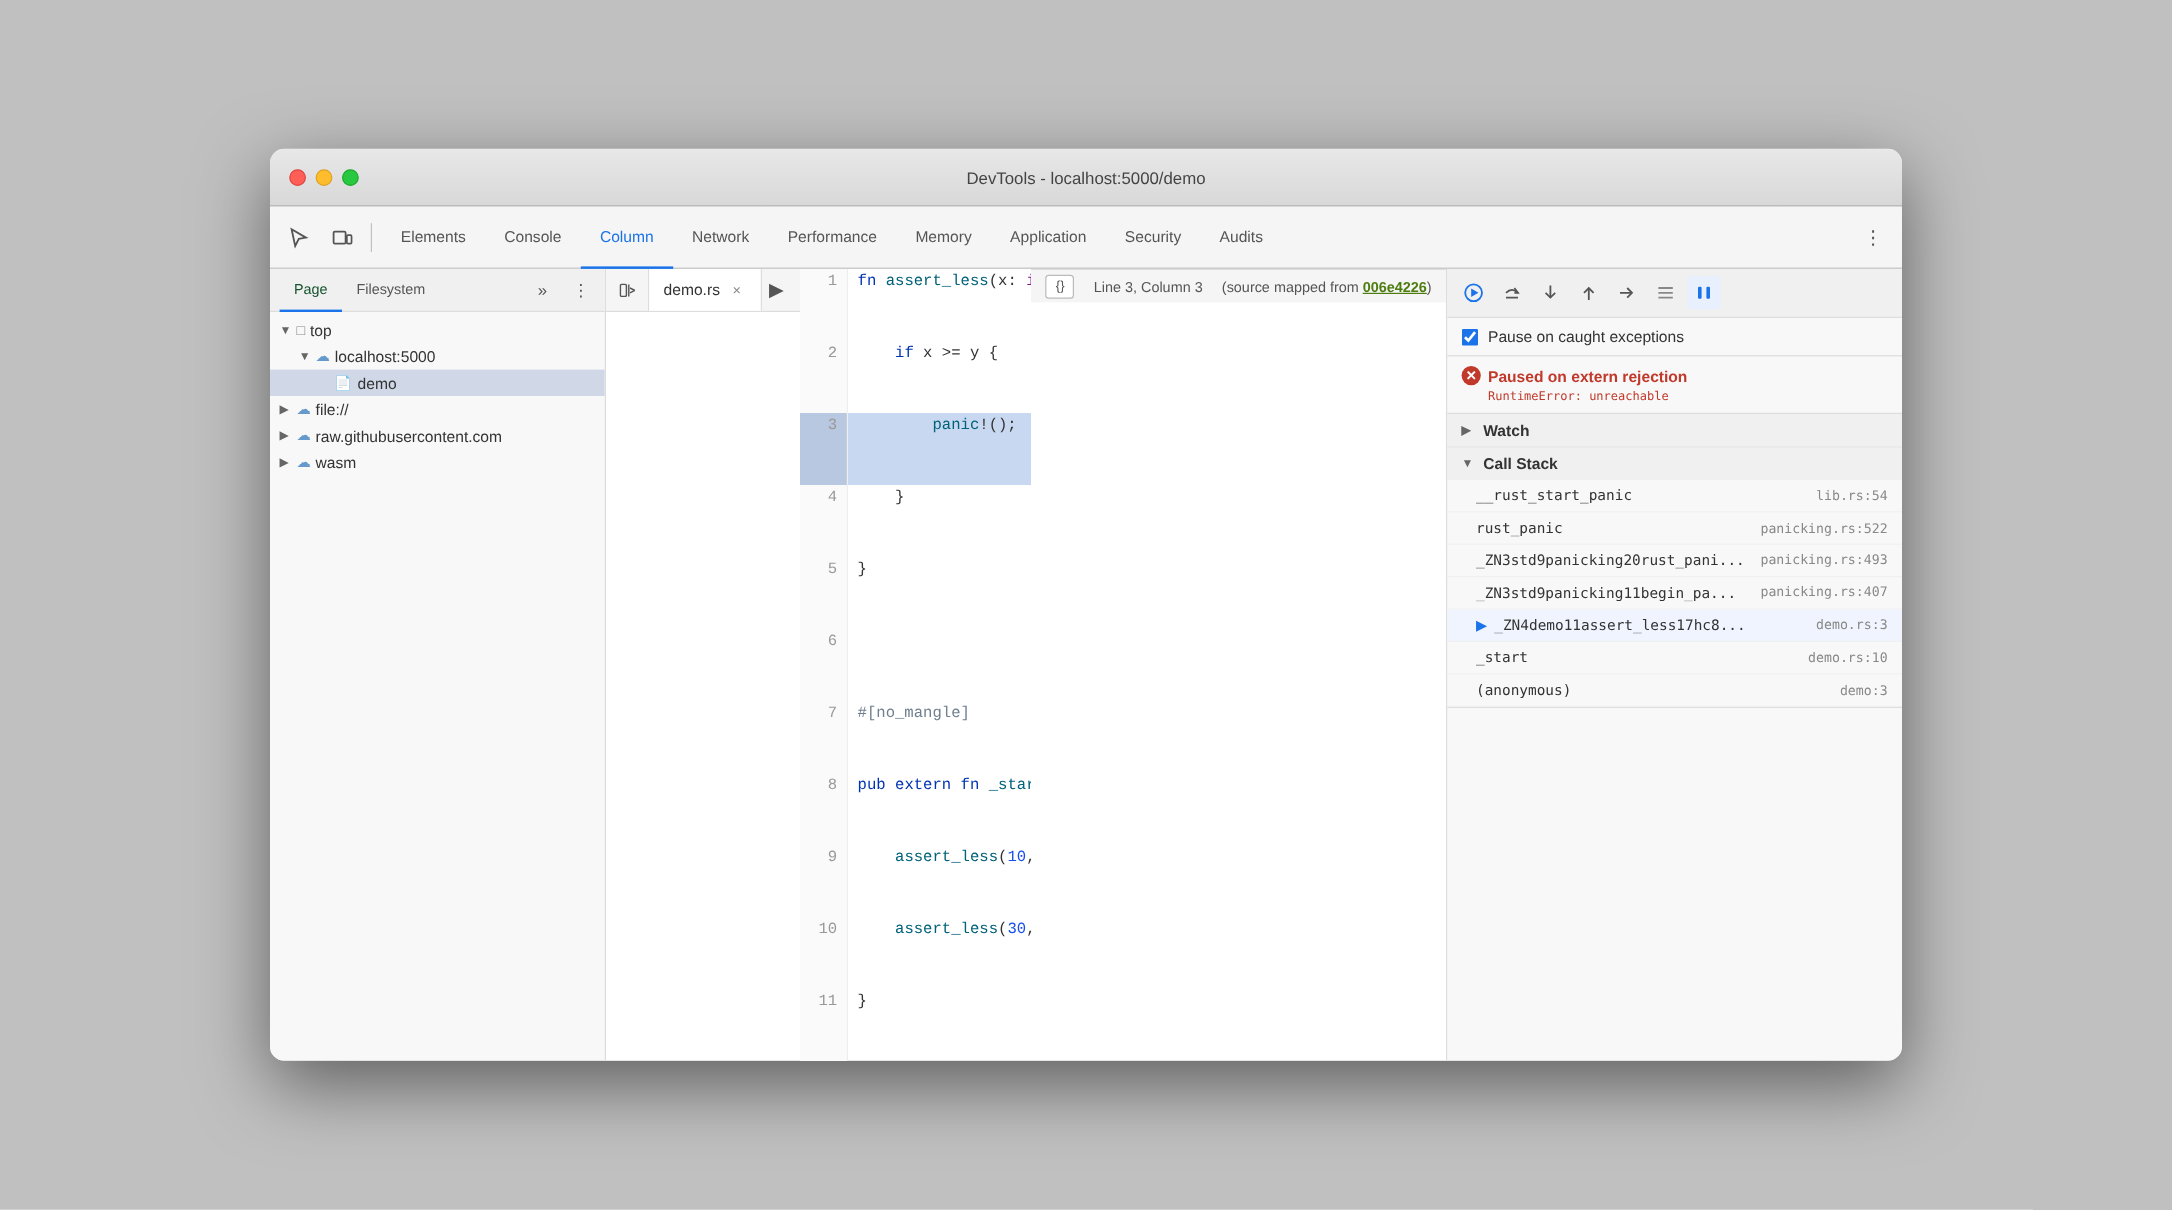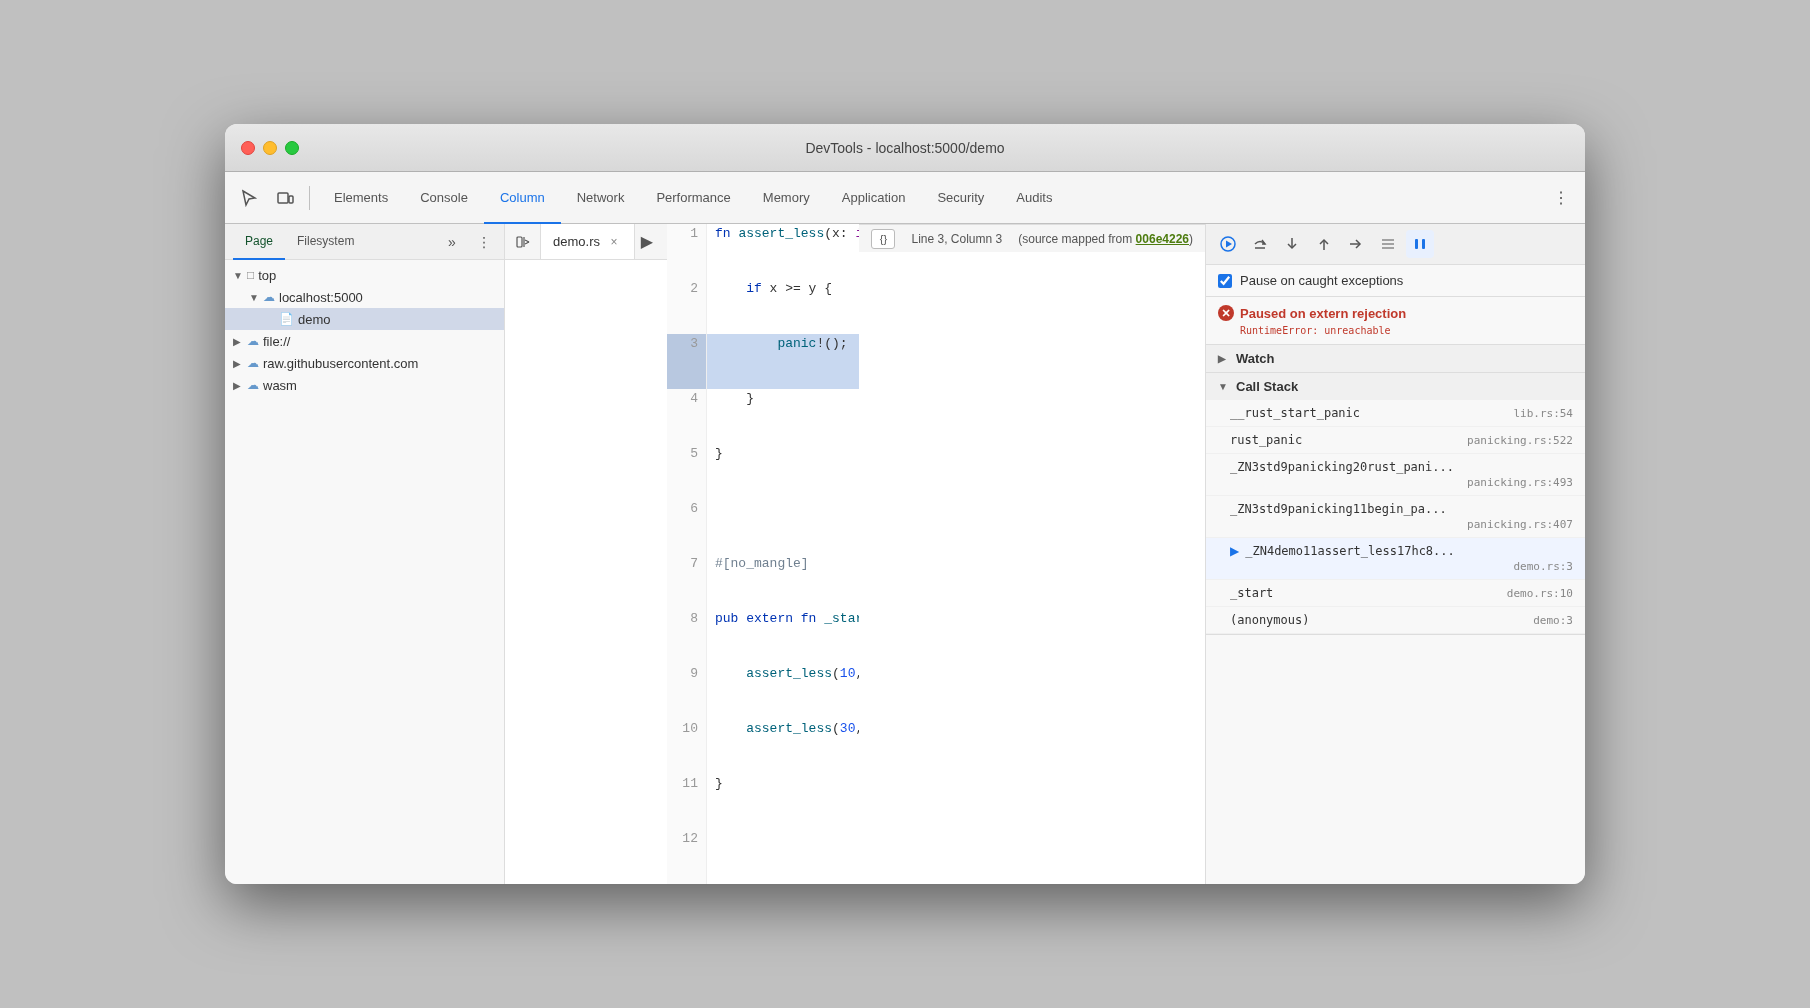--- a/index.html
+++ b/index.html
@@ -418,21 +418,20 @@
       width: 12px;
     }
     .callstack-list {
       font-size: 12px;
     }
     .callstack-item {
       padding: 6px 12px 6px 24px;
       border-bottom: 1px solid #f0f0f0;
       cursor: pointer;
       display: flex;
-      flex-direction: column;
       gap: 2px;
     }
     .callstack-item.current {
       background: #eff4ff;
     }
     .callstack-fn-row {
       display: flex;
       align-items: center;
       gap: 6px;
     }
@@ -653,24 +652,20 @@
           <div class="code-line">
             <div class="line-num">10</div>
             <div class="line-content">    <span class="fn-name">assert_less</span>(<span class="num">30</span>, <span class="num">20</span>);</div>
           </div>
 
           <div class="code-line">
             <div class="line-num">11</div>
             <div class="line-content">}</div>
           </div>
 
-          <div class="code-line">
-            <div class="line-num">12</div>
-            <div class="line-content"></div>
-          </div>
         </div>
       </div>
 
       <div class="editor-statusbar">
         <div class="pretty-print-btn">{}</div>
         <span>Line 3, Column 3</span>
         <span>
           (source mapped from <span class="statusbar-link">006e4226</span>)
         </span>
       </div>

